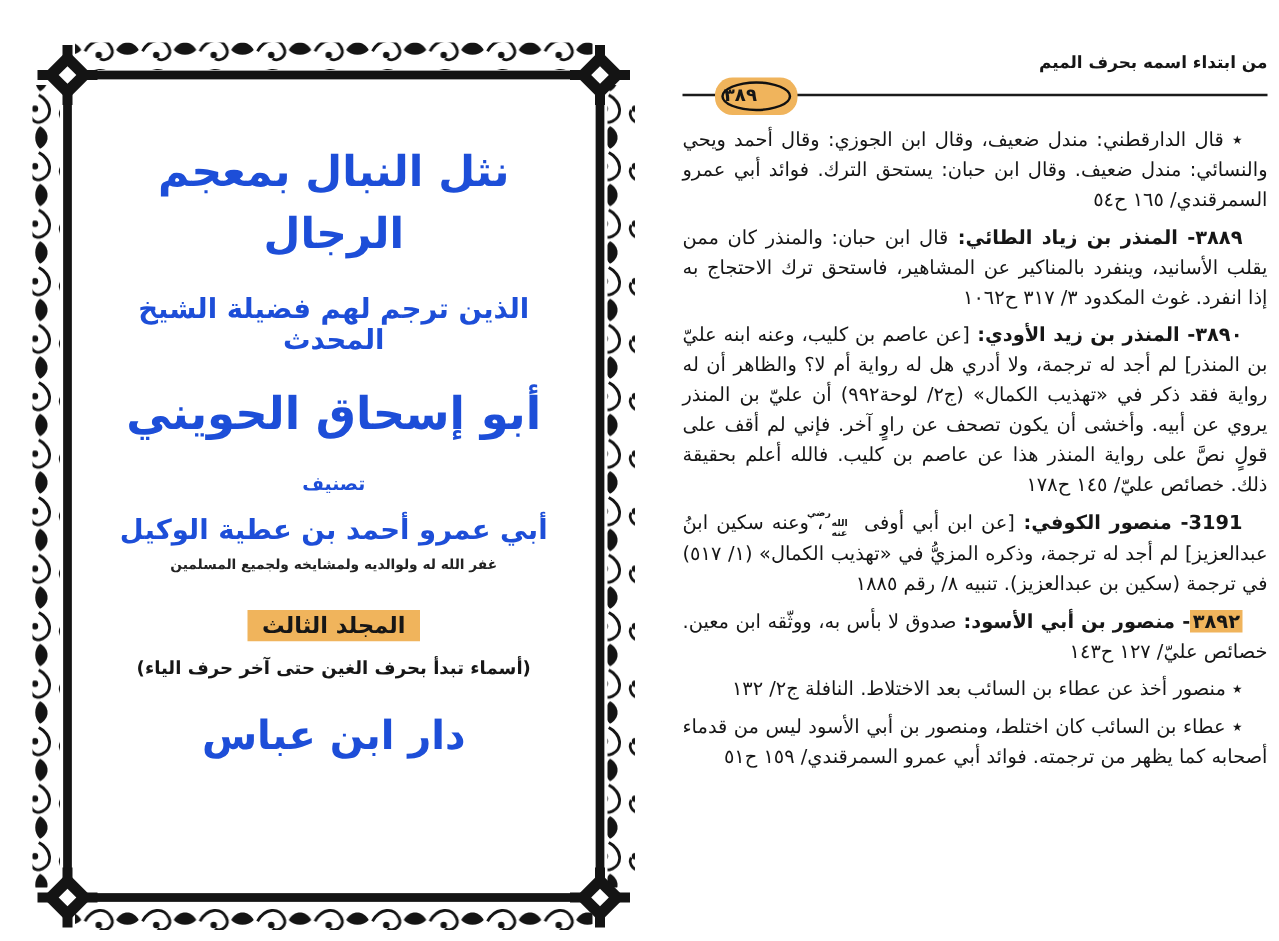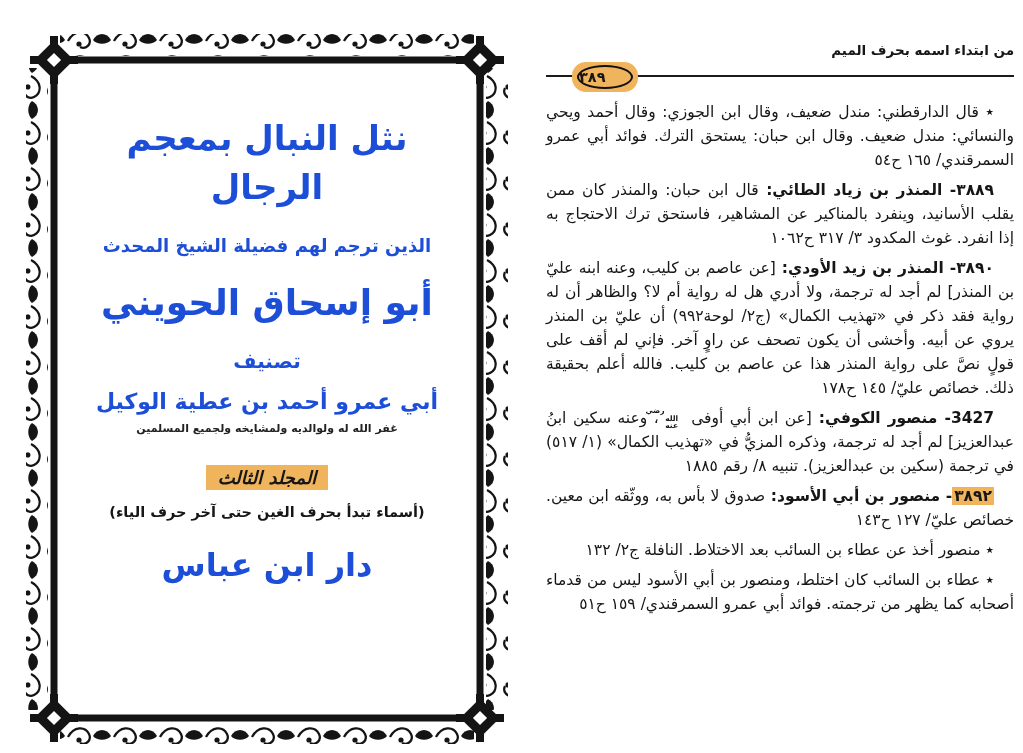--- a/index.html
+++ b/index.html
@@ -11,27 +11,27 @@
 
   
   .left-page{position:absolute;left:20px;top:28px;width:494px;height:722px;}
   .frame-svg{position:absolute;left:0;top:0;width:100%;height:100%;}
   .lp-content{
     position:absolute;left:52px;top:52px;right:52px;bottom:60px;
     direction:rtl;text-align:center;
   }
   .cal{font-weight:bold;color:#1d4ed8;}
   .lp-title1{font-size:34px;line-height:1.45;margin-top:34px;letter-spacing:1px;}
-  .lp-title2{font-size:18px;margin-top:22px;}
+  .lp-title2{font-size:22px;margin-top:22px;}
   .lp-honoree{font-size:36px;margin-top:26px;letter-spacing:1px;}
-  .lp-tasneef{font-size:20px;margin-top:26px;}
+  .lp-tasneef{font-size:15px;margin-top:26px;}
   .lp-author{font-size:22px;margin-top:16px;}
   .lp-dua{font-size:11px;margin-top:8px;font-weight:bold;color:#222;}
   .lp-volume{display:inline-block;font-size:18px;font-weight:bold;
-    background:var(--hl);padding:2px 12px;margin-top:30px;font-style:italic;}
+    background:var(--hl);padding:2px 12px;margin-top:30px;}
   .lp-range{font-size:14.5px;font-weight:bold;margin-top:14px;text-align:center;}
   .lp-publisher{font-size:32px;margin-top:26px;letter-spacing:1px;}
 
   
   .right-page{position:absolute;left:546px;top:42px;width:468px;direction:rtl;}
   .rp-header{font-weight:bold;font-size:13.5px;text-align:right;padding-left:4px;}
   .rule-row{position:relative;height:32px;margin-top:4px;}
   .rule-line{position:absolute;left:0;right:0;top:13px;height:2px;background:#1b1b1b;}
   .page-badge-wrap{position:absolute;left:26px;top:0;background:var(--hl);
     border-radius:14px;padding:3px 5px;}
@@ -104,18 +104,18 @@
   <div class="rule-row">
     <div class="rule-line"></div>
     <span class="page-badge-wrap">
       <span class="page-badge">٣٨٩</span>
     </span>
   </div>
   <div class="rp-body" id="rp-body">
       <p class="indent">٭ قال الدارقطني: مندل ضعيف، وقال ابن الجوزي: وقال أحمد ويحي والنسائي: مندل ضعيف. وقال ابن حبان: يستحق الترك. فوائد أبي عمرو السمرقندي/ ١٦٥ ح٥٤</p>
       <p class="indent"><span class="entry-num">٣٨٨٩</span><span class="entry-name">- المنذر بن زياد الطائي: </span>قال ابن حبان: والمنذر كان ممن يقلب الأسانيد، وينفرد بالمناكير عن المشاهير، فاستحق ترك الاحتجاج به إذا انفرد. غوث المكدود ٣/ ٣١٧ ح١٠٦٢</p>
       <p class="indent"><span class="entry-num">٣٨٩٠</span><span class="entry-name">- المنذر بن زيد الأودي: </span>[عن عاصم بن كليب، وعنه ابنه عليّ بن المنذر] لم أجد له ترجمة، ولا أدري هل له رواية أم لا؟ والظاهر أن له رواية فقد ذكر في «تهذيب الكمال» (ج٢/ لوحة٩٩٢) أن عليّ بن المنذر يروي عن أبيه. وأخشى أن يكون تصحف عن راوٍ آخر. فإني لم أقف على قولٍ نصَّ على رواية المنذر هذا عن عاصم بن كليب. فالله أعلم بحقيقة ذلك. خصائص عليّ/ ١٤٥ ح١٧٨</p>
-      <p class="indent"><span class="entry-num">3427</span><span class="entry-name">- منصور الكوفي: </span>[عن ابن أبي أوفى <span class="honorific">رضي الله عنه</span>، وعنه سكين ابنُ عبدالعزيز] لم أجد له ترجمة، وذكره المزيُّ في «تهذيب الكمال» (١/ ٥١٧) في ترجمة (سكين بن عبدالعزيز). تنبيه ٨/ رقم ١٨٨٥</p>
+      <p class="indent"><span class="entry-num">3191</span><span class="entry-name">- منصور الكوفي: </span>[عن ابن أبي أوفى <span class="honorific">رضي الله عنه</span>، وعنه سكين ابنُ عبدالعزيز] لم أجد له ترجمة، وذكره المزيُّ في «تهذيب الكمال» (١/ ٥١٧) في ترجمة (سكين بن عبدالعزيز). تنبيه ٨/ رقم ١٨٨٥</p>
       <p class="indent"><span class="entry-num hl">٣٨٩٢</span><span class="entry-name">- منصور بن أبي الأسود: </span>صدوق لا بأس به، ووثّقه ابن معين. خصائص عليّ/ ١٢٧ ح١٤٣</p>
       <p class="indent">٭ منصور أخذ عن عطاء بن السائب بعد الاختلاط. النافلة ج٢/ ١٣٢</p>
       <p class="indent">٭ عطاء بن السائب كان اختلط، ومنصور بن أبي الأسود ليس من قدماء أصحابه كما يظهر من ترجمته. فوائد أبي عمرو السمرقندي/ ١٥٩ ح٥١</p>
     </div>
 </div>
 
 </body></html>

